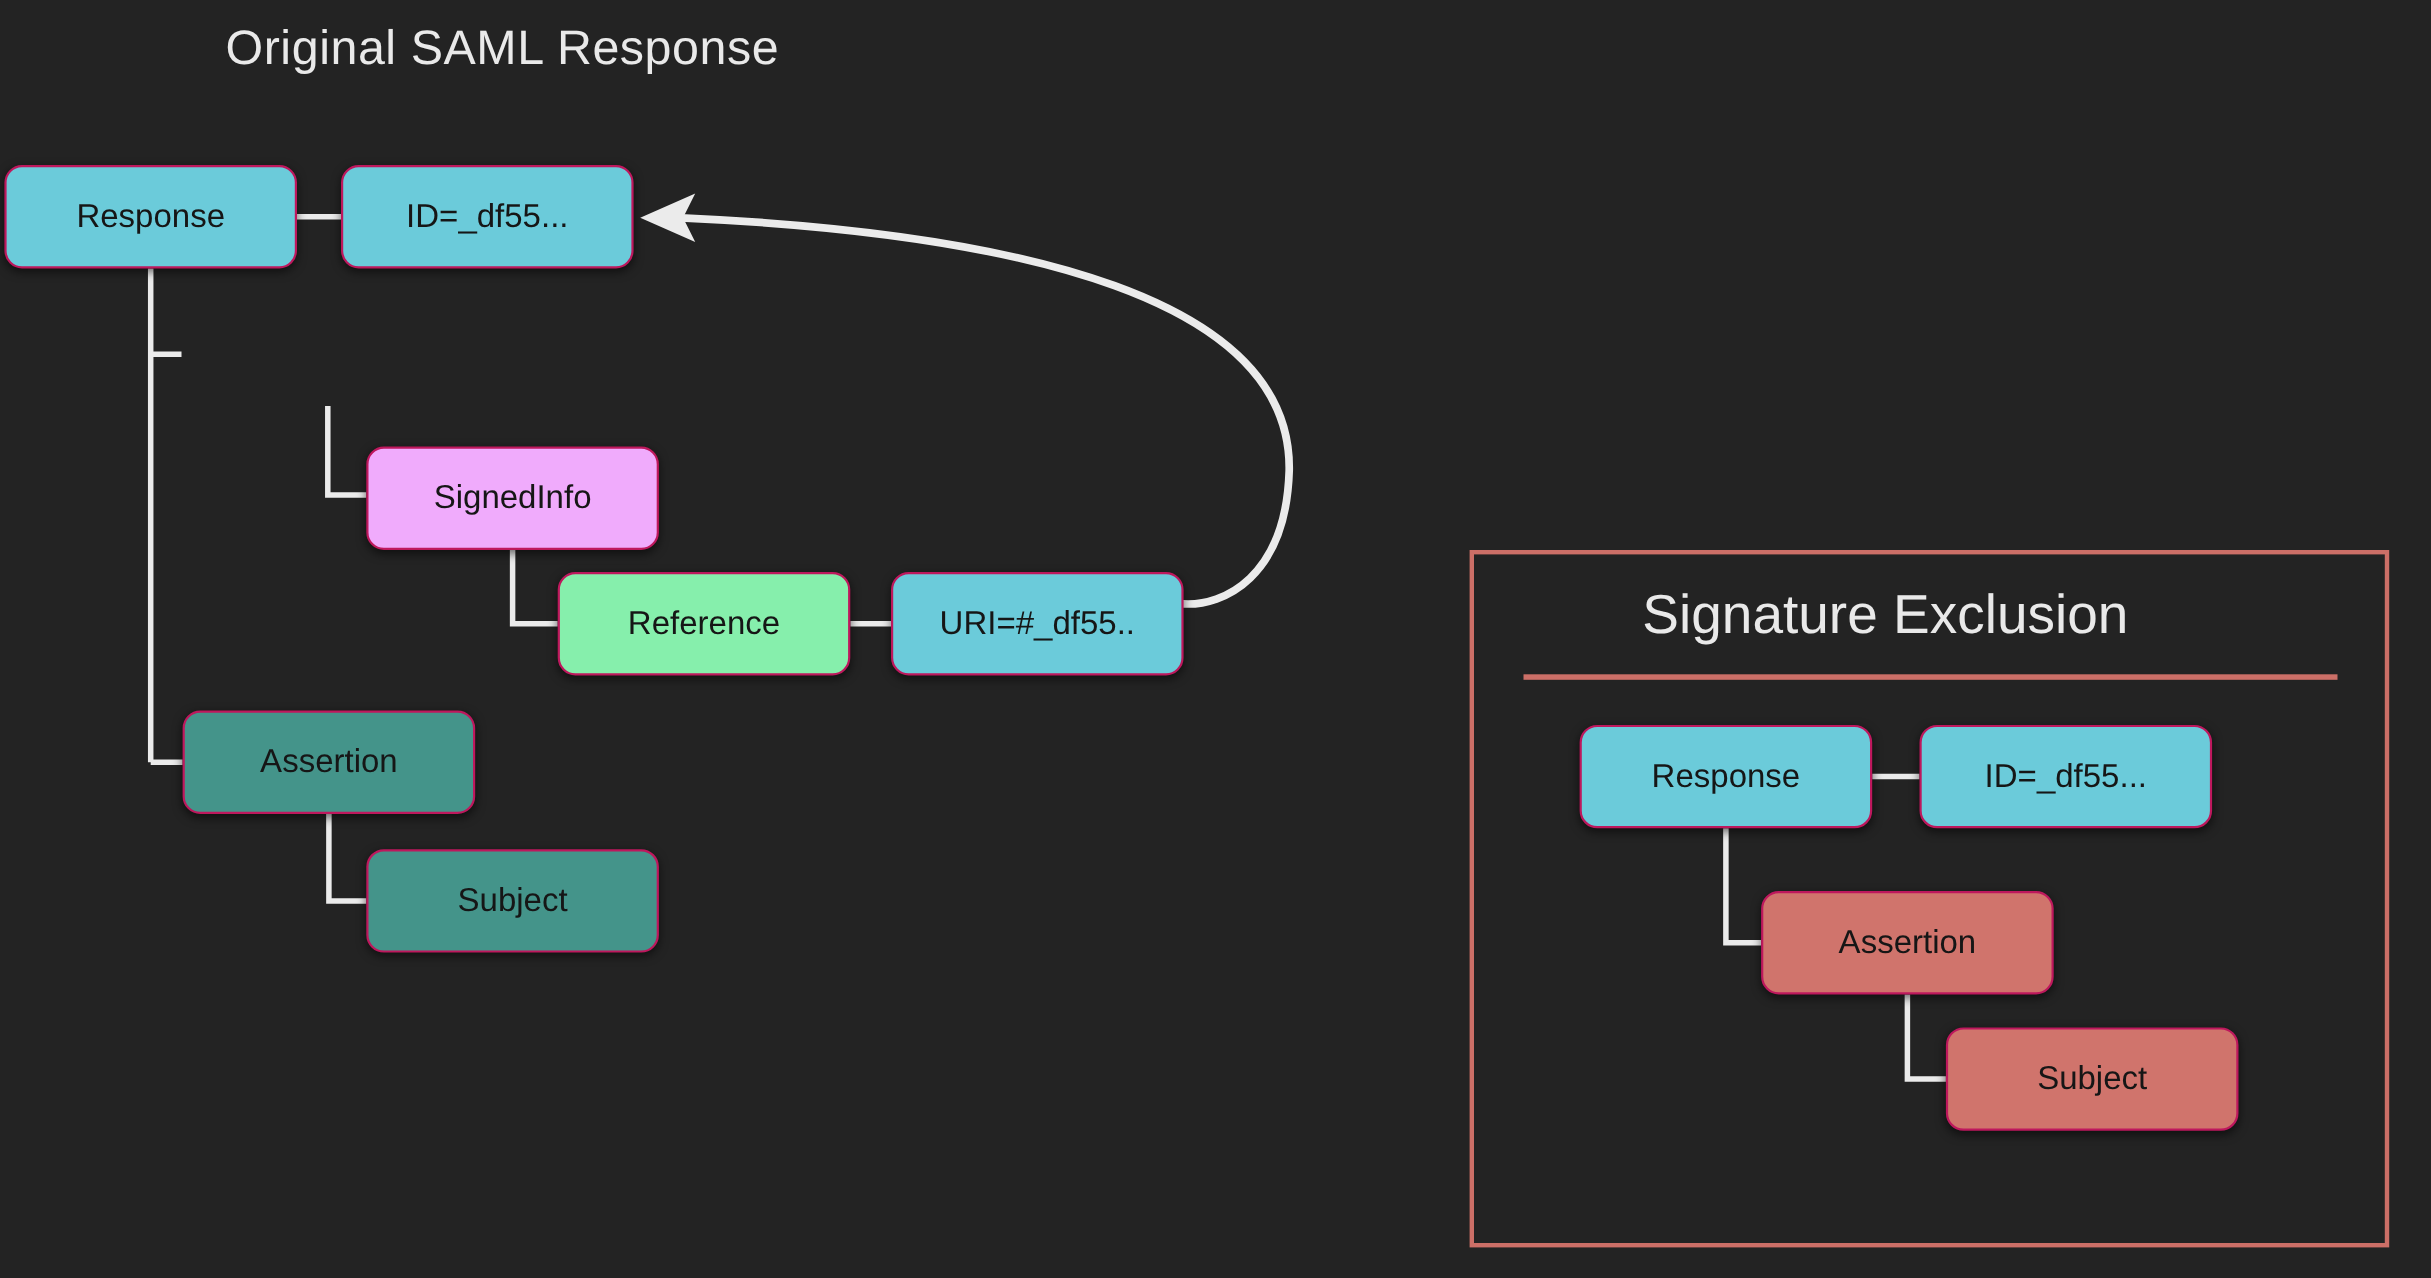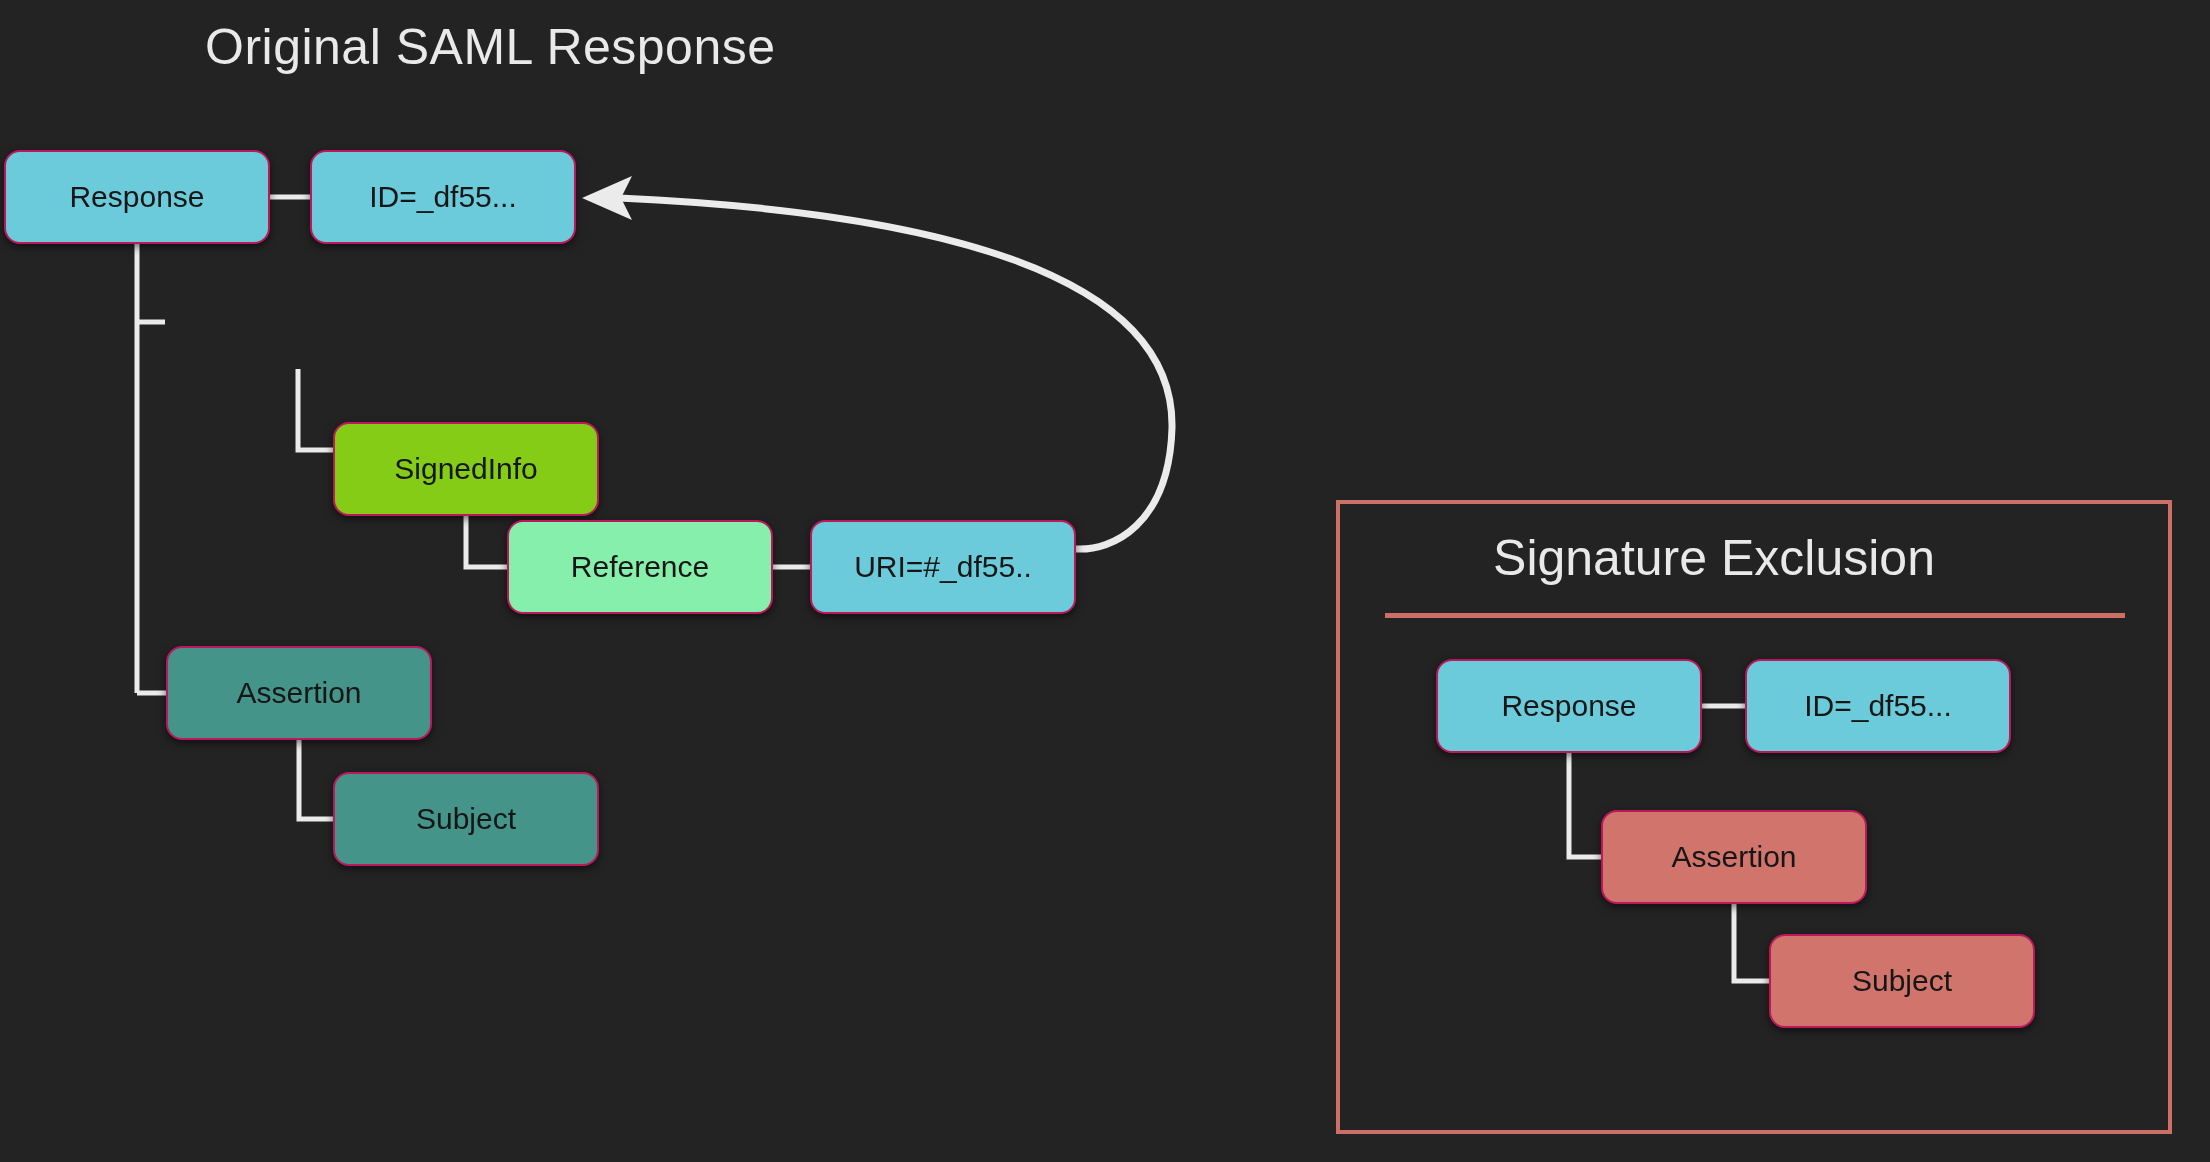--- a/index.html
+++ b/index.html
@@ -5,21 +5,21 @@
   html,body{margin:0;padding:0;background:#111;}
   .canvas{
     position:relative;
     width:2210px;height:1162px;
     background:var(--background,#232323);
     overflow:hidden;
     font-family:"Liberation Sans", sans-serif;
   }
   .diagram-title{
     position:absolute;
-    font-size:50px;
+    font-size:44px;
     color:var(--title_text,#e9e9e9);
     letter-spacing:0.5px;
     white-space:nowrap;
     line-height:1;
   }
   .node{
     position:absolute;
     width:266px;height:94px;
     box-sizing:border-box;
     border-radius:16px;
@@ -74,23 +74,23 @@
 
     <path class="wire" d="M1702,706 H1745"></path>
     <path class="wire" d="M1569,753 V857 H1601"></path>
     <path class="wire" d="M1734,904 V981 H1769"></path>
   </svg>
 
   <div class="diagram-title" style="left:205px;top:22px;">Original SAML Response</div>
 
   <div class="node" style="left: 4px; top: 150px; background: rgb(107, 203, 218);">Response</div>
   <div class="node" style="left: 310px; top: 150px; background: rgb(107, 203, 218);">ID=_df55...</div>
-  <div class="node" style="left: 333px; top: 422px; background: #84cc16;">SignedInfo</div>
+  <div class="node" style="left: 333px; top: 406px; background: #f0abfc;">SignedInfo</div>
   <div class="node" style="left: 507px; top: 520px; background: #86efac;">Reference</div>
-  <div class="node" style="left: 810px; top: 520px; background: rgb(107, 203, 218); border-radius: 15px;">URI=#_df55..</div>
+  <div class="node" style="left: 810px; top: 520px; background: rgb(107, 203, 218);">URI=#_df55..</div>
   <div class="node" style="left: 166px; top: 646px; background: rgb(68, 148, 138);">Assertion</div>
   <div class="node" style="left: 333px; top: 772px; background: rgb(68, 148, 138);">Subject</div>
 
   <div class="panel"></div>
   <div class="panel-title">Signature Exclusion</div>
   <div class="panel-underline"></div>
 
   <div class="node" style="left: 1436px; top: 659px; background: rgb(107, 203, 218);">Response</div>
   <div class="node" style="left: 1745px; top: 659px; background: rgb(107, 203, 218);">ID=_df55...</div>
   <div class="node" style="left: 1601px; top: 810px; background: rgb(208, 116, 108);">Assertion</div>

